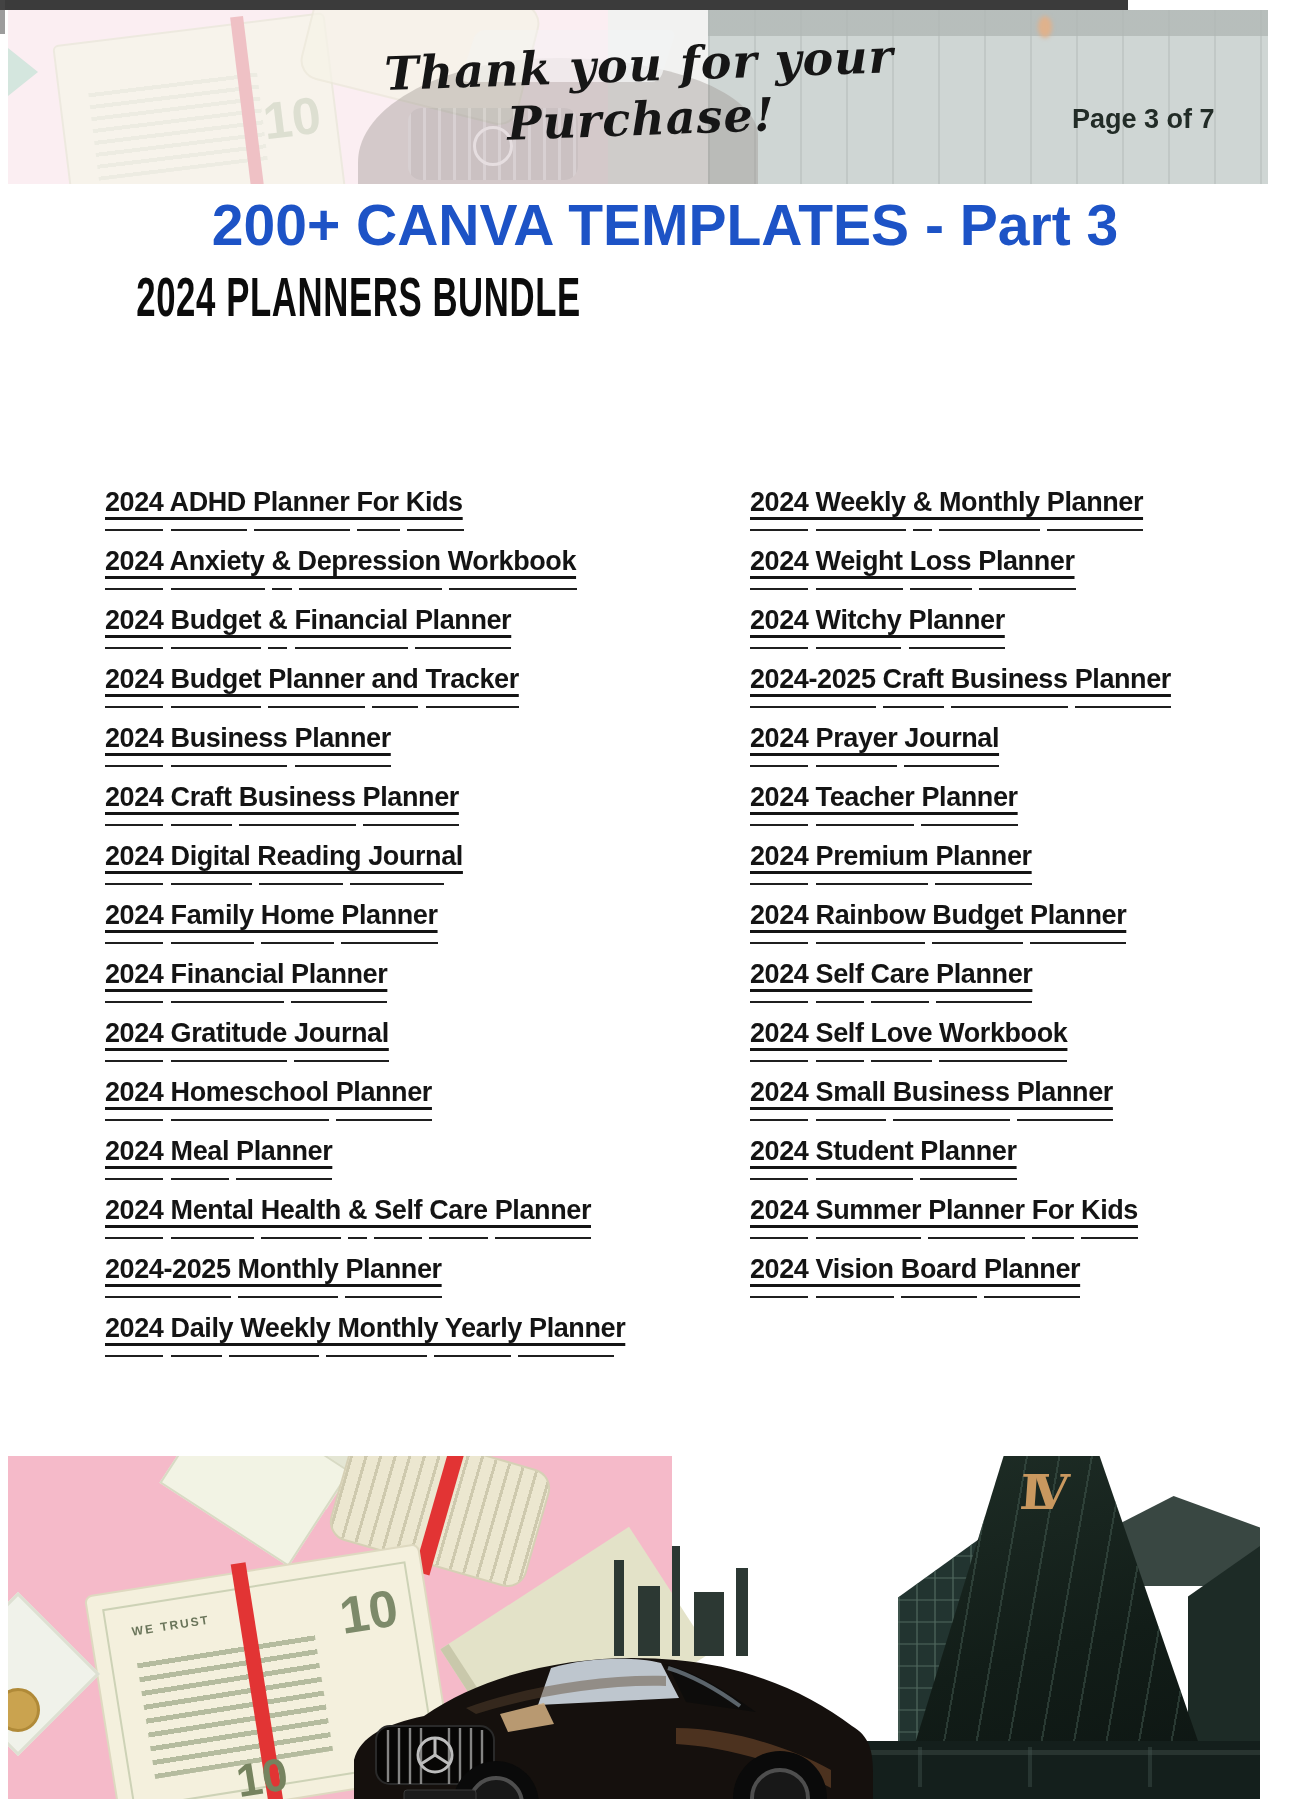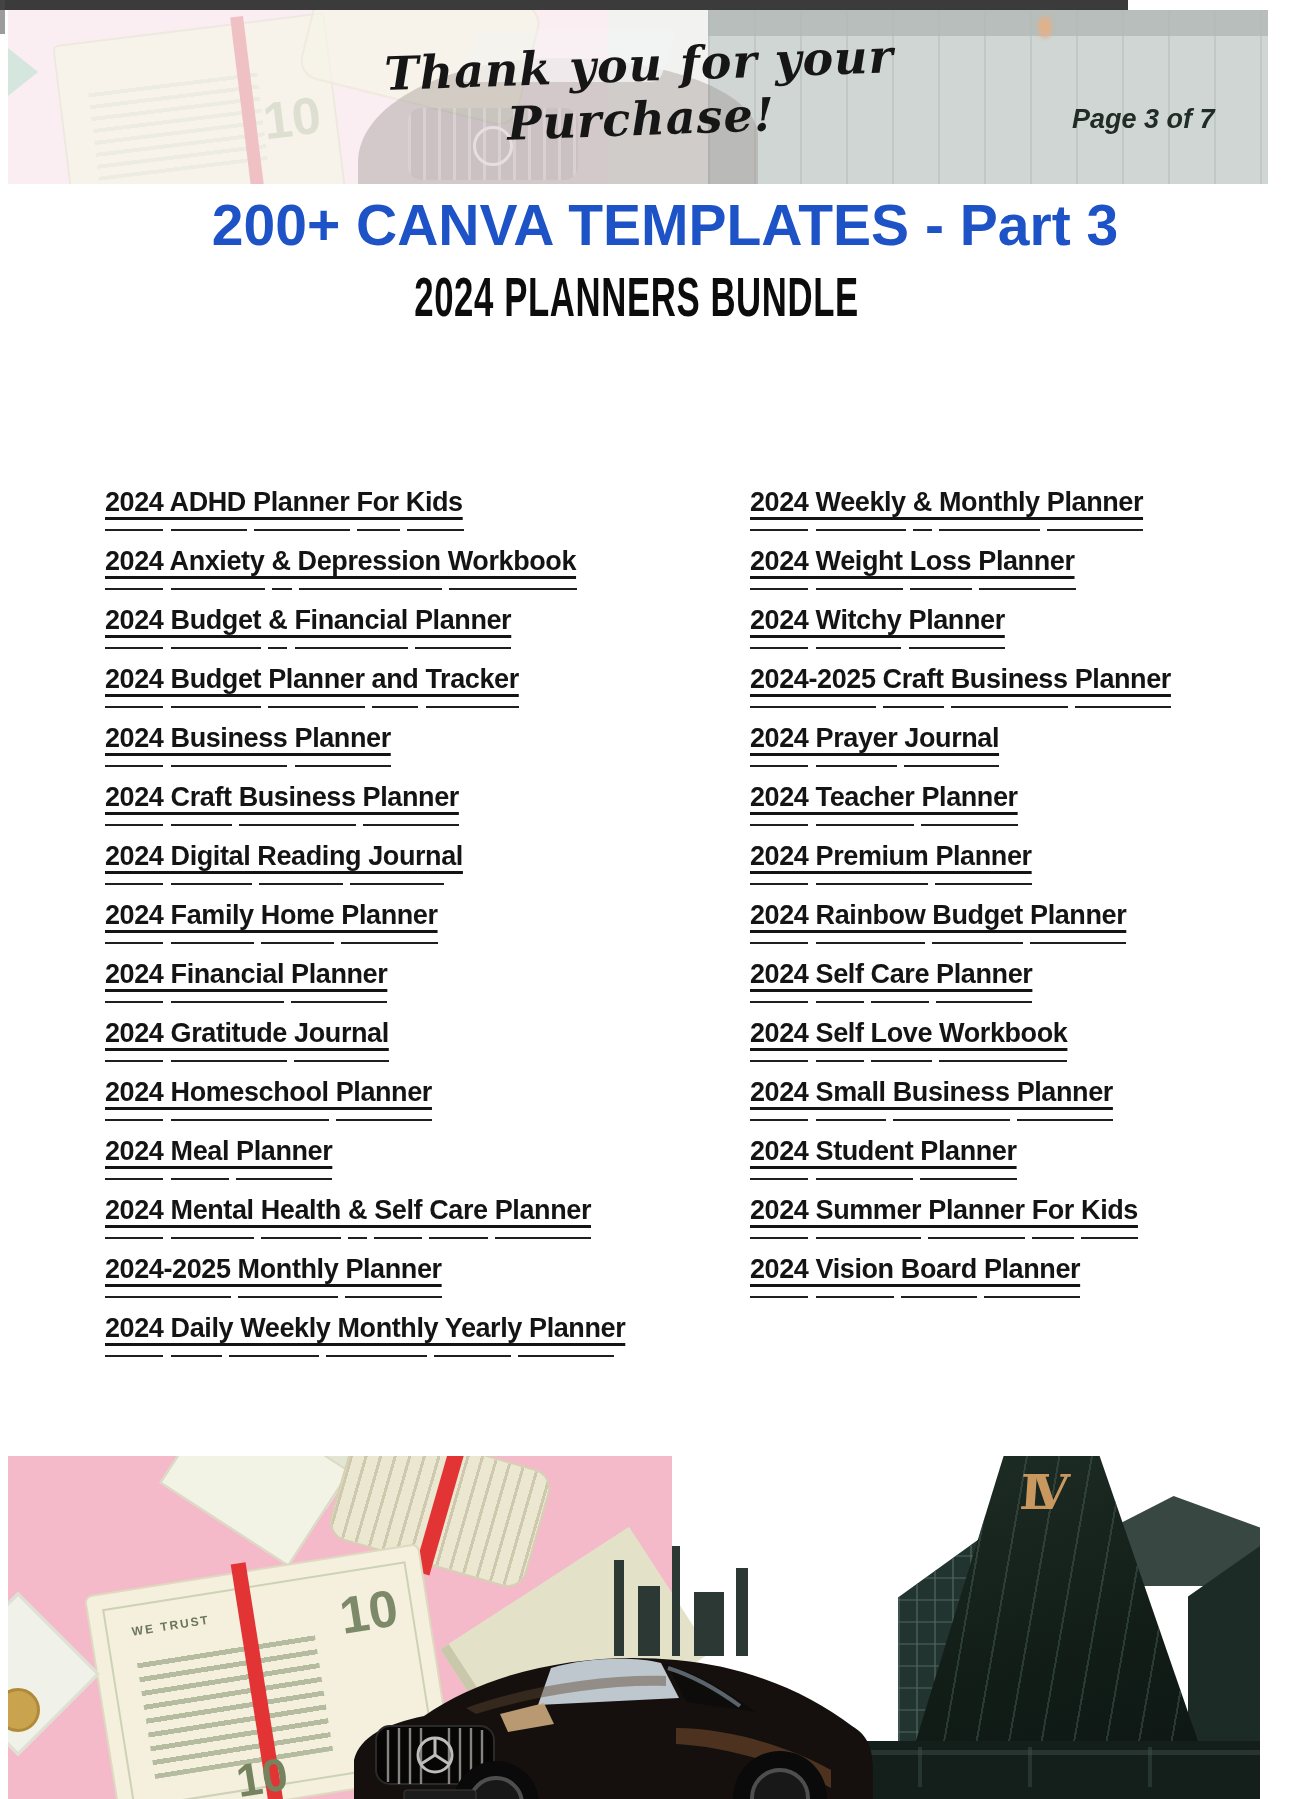--- a/index.html
+++ b/index.html
@@ -40,26 +40,26 @@
   .h-fade{position:absolute;inset:0;background:rgba(255,255,255,.42);}
   .h-arrow{position:absolute;left:0;top:38px;width:0;height:0;border-top:24px solid transparent;
            border-bottom:24px solid transparent;border-left:30px solid #cfe4dc;opacity:.9;}
 
   .script-line{position:absolute;left:250px;top:38px;width:780px;text-align:center;
            font-family:"DejaVu Serif",serif;font-style:italic;font-weight:bold;font-size:46px;
            color:#161616;transform:rotate(-2deg);letter-spacing:1px;}
   .click-line{position:absolute;left:0;right:200px;top:126px;text-align:center;
            font-size:30px;font-weight:bold;color:#1d1d1d;letter-spacing:.5px;}
   .page-indicator{position:absolute;left:1072px;top:104px;font-size:27px;font-weight:bold;
-           font-style:italic;color:#222c27;text-align:right;}
+           color:#222c27;text-align:right;}
 
   
   .main-title{position:absolute;left:0;right:0;top:192px;text-align:center;padding-left:40px;
            font-size:57px;font-weight:800;color:#1d53c6;letter-spacing:0px;}
-  .sub-title{position:absolute;left:0;right:16px;top:264px;text-align:center;text-decoration:underline;}
+  .sub-title{position:absolute;left:0;right:16px;top:264px;text-align:left;text-decoration:underline;}
   .sub-title span{display:inline-block;font-size:56px;font-weight:800;color:#0c0c0c;
            transform:scaleX(.62);letter-spacing:1px;white-space:nowrap;}
 
   
   .links{position:absolute;top:488px;}
   .links.left{left:105px;}
   .links.right{left:750px;}
   .link-item{height:40px;margin-bottom:19px;}
   .link-text{display:inline-block;font-size:27px;font-weight:bold;color:#141414;line-height:28px;
            letter-spacing:-0.4px;text-decoration:underline;text-decoration-thickness:3px;

